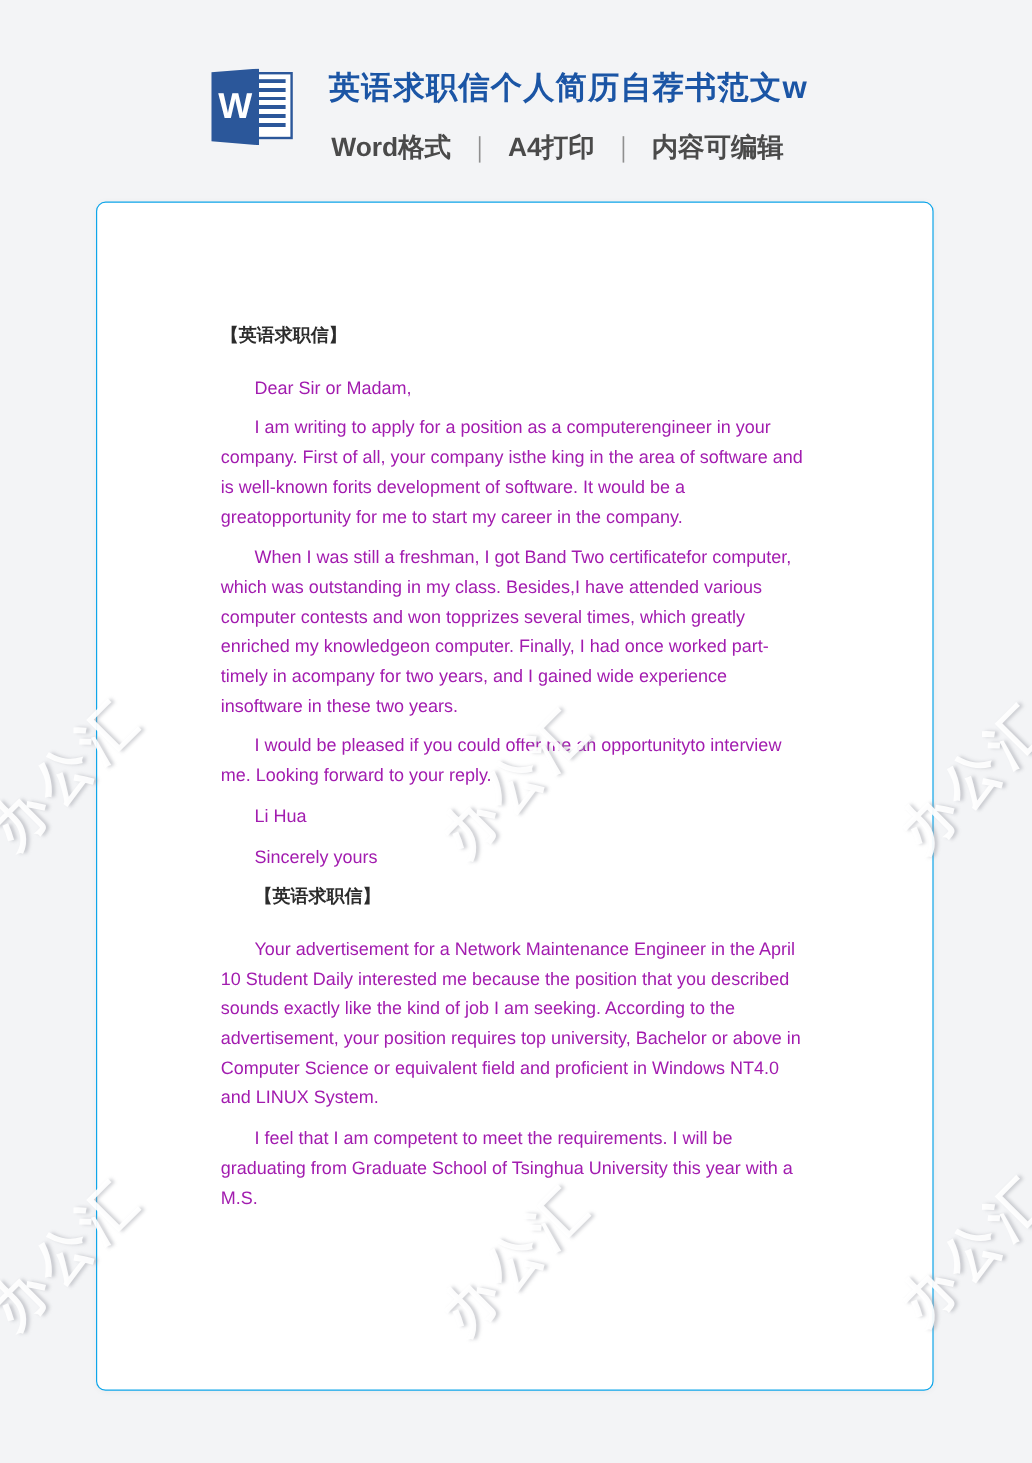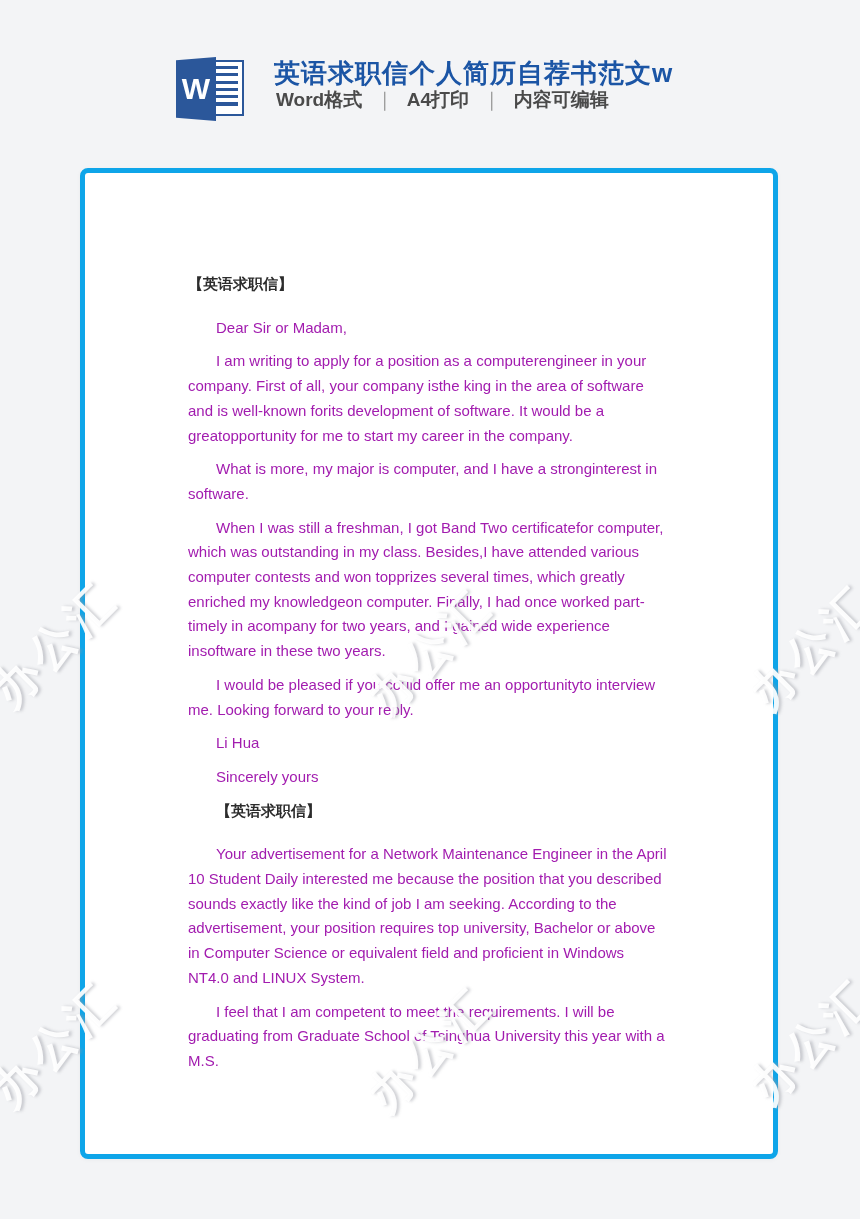--- a/index.html
+++ b/index.html
@@ -29,29 +29,29 @@
     background: #2b579a; color: #fff; font-weight: bold; font-size: 30px;
     display: flex; align-items: center; justify-content: center;
     clip-path: polygon(0 5%, 100% 0, 100% 100%, 0 95%);
   }
   .header-title {
     position: absolute; left: 274px; top: 56px;
     font-size: 26px; font-weight: bold; color: #1b55a5; letter-spacing: 1px;
     white-space: nowrap;
   }
   .format-badges {
-    position: absolute; left: 276px; top: 87px;
-    font-size: 19px; font-weight: bold; color: #4a4a4a; white-space: nowrap;
+    position: absolute; left: 276px; top: 108px;
+    font-size: 22px; font-weight: bold; color: #4a4a4a; white-space: nowrap;
   }
   .format-badges .sep { color: #8f8f8f; font-weight: 400; margin: 0 13px; }
 
   
   .doc-card {
     position: absolute; left: 80px; top: 168px; width: 698px; height: 991px;
-    background: #fff; border: 5px solid #0ea5e9; border-radius: 8px;
+    background: #fff; border: 1px solid #0ea5e9; border-radius: 8px;
     box-shadow: 0 1px 5px rgba(0,0,0,0.04);
     overflow: hidden;
   }
   .doc-body { padding: 99px 104px 0 103px; }
   .para {
     margin: 0 0 9px; font-size: 15px; line-height: 24.7px; color: #a21caf;
     text-align: left;
   }
   .para.indent { text-indent: 28px; }
   .para.heading { font-weight: bold; color: #2c2c2c; margin-bottom: 19px; }
@@ -81,21 +81,20 @@
 
   <div class="header-title">英语求职信个人简历自荐书范文w</div>
 
   <div class="format-badges"><span>Word格式</span><span class="sep">｜</span><span>A4打印</span><span class="sep">｜</span><span>内容可编辑</span></div>
 
   <div class="doc-card">
     <div class="doc-body">
         <p class="para heading">【英语求职信】</p>
         <p class="para indent">Dear Sir or Madam,</p>
         <p class="para indent">I am writing to apply for a position as a computerengineer in your company. First of all, your company isthe king in the area of software and is well-known forits development of software. It would be a greatopportunity for me to start my career in the company.</p>
-        <p class="para indent">What is more, my major is computer, and I have a stronginterest in software.</p>
         <p class="para indent">When I was still a freshman, I got Band Two certificatefor computer, which was outstanding in my class. Besides,I have attended various computer contests and won topprizes several times, which greatly enriched my knowledgeon computer. Finally, I had once worked part-timely in acompany for two years, and I gained wide experience insoftware in these two years.</p>
         <p class="para indent">I would be pleased if you could offer me an opportunityto interview me. Looking forward to your reply.</p>
         <p class="para indent">Li Hua</p>
         <p class="para indent">Sincerely yours</p>
         <p class="para heading-indent">【英语求职信】</p>
         <p class="para indent">Your advertisement for a Network Maintenance Engineer in the April 10 Student Daily interested me because the position that you described sounds exactly like the kind of job I am seeking. According to the advertisement, your position requires top university, Bachelor or above in Computer Science or equivalent field and proficient in Windows NT4.0 and LINUX System.</p>
         <p class="para indent">I feel that I am competent to meet the requirements. I will be graduating from Graduate School of Tsinghua University this year with a M.S.</p>
       </div>
   </div>
 

